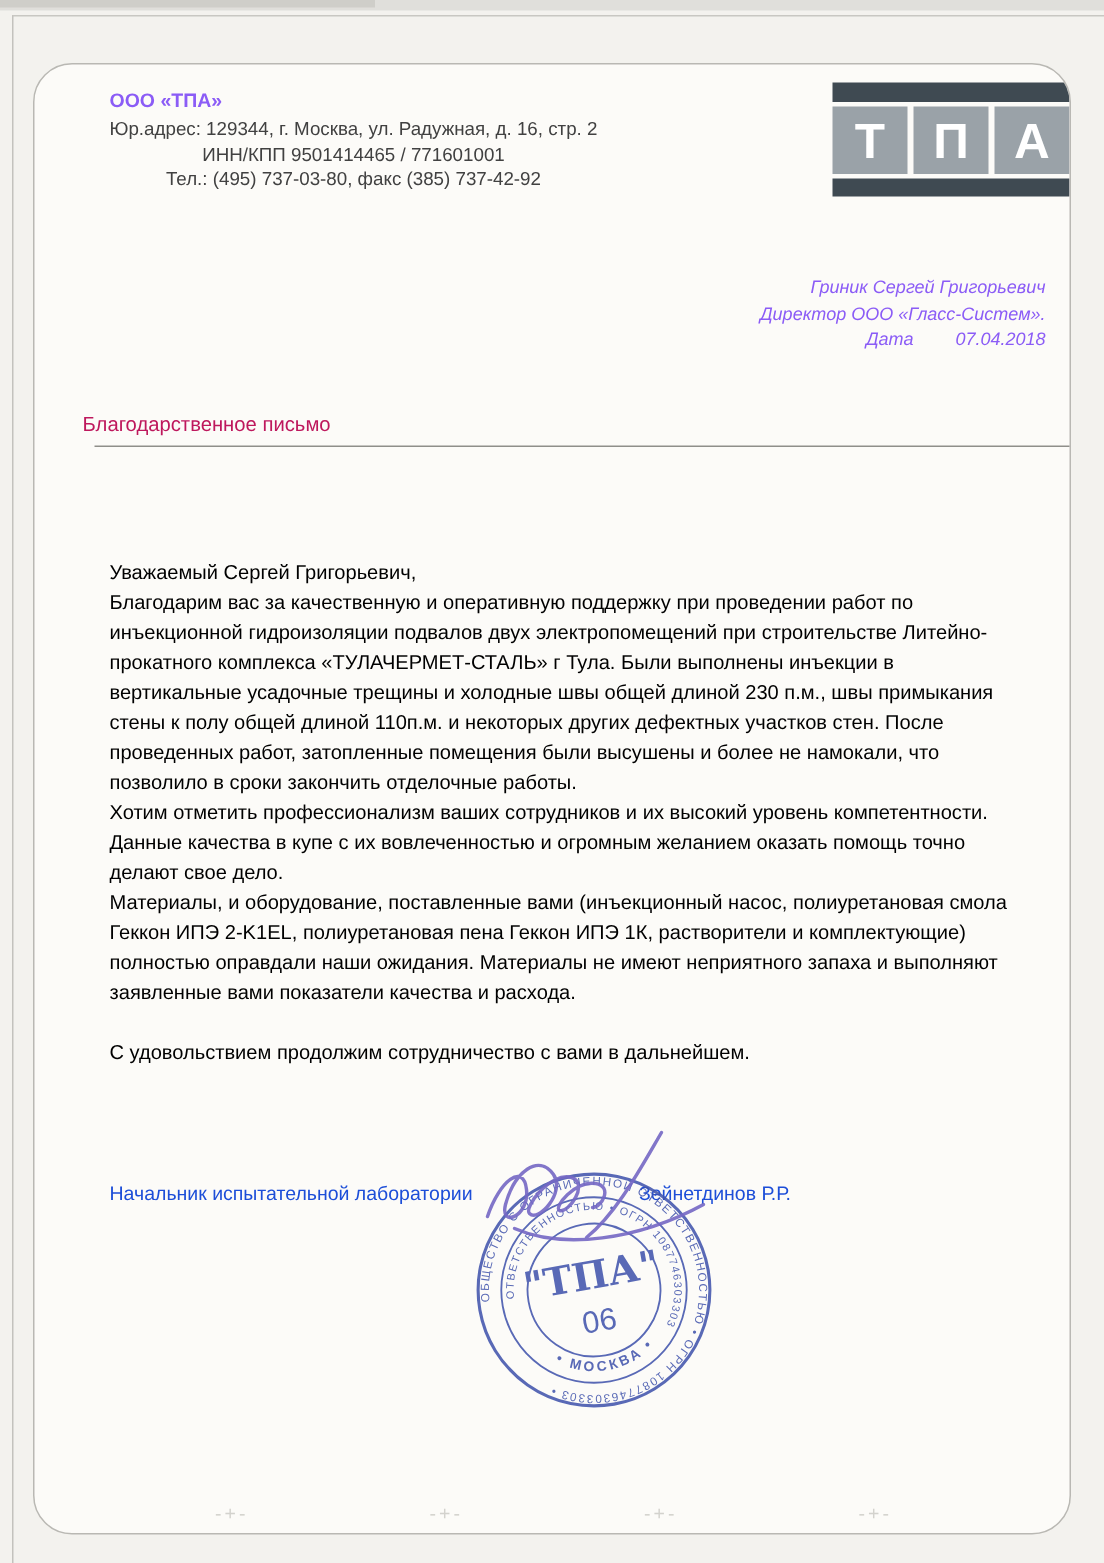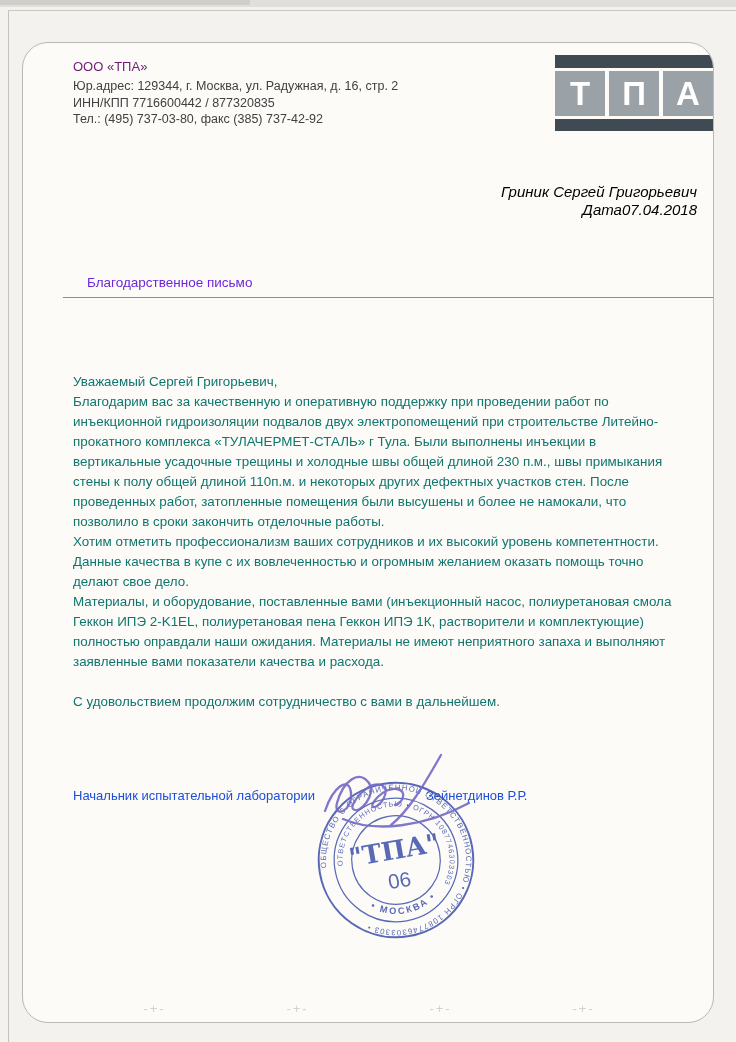--- a/index.html
+++ b/index.html
@@ -18,46 +18,46 @@
   }
 
   .page {
     position:absolute; left:22px; top:42px; width:692px; height:981px;
     background:#fcfbf8; border:1px solid #b9b8b3; border-radius:26px;
     overflow:hidden; color:#3a3a3a;
   }
 
   
   .company-block { position:absolute; left:50px; top:16px; }
-  .company-name { font-size:13px; font-weight:normal; color:#701a75; margin-bottom:4px; }
-  .company-line { font-size:12.5px; line-height:16.5px; color:#414141; }
+  .company-name { font-size:13px; font-weight:bold; color:#8b5cf6; margin-bottom:4px; }
+  .company-line { font-size:12.5px; line-height:16.5px; color:#414141;text-align:center; }
 
   .logo { position:absolute; left:532px; top:12px; width:158px; }
   .logo-bar { height:13px; background:var(--logo-bar-color,#3f4a52); }
   .logo-bar.bottom { height:12px; }
   .logo-tiles { display:flex; gap:4px; margin:3px 0; }
   .logo-tile {
     width:50px; height:45px; background:var(--logo-tile-color,#9aa2a8);
     color:var(--logo-letter-color,#fff); font-weight:bold; font-size:33px;
     display:flex; align-items:center; justify-content:center;
   }
 
   
   .recipient {
     position:absolute; right:16px; top:140px; text-align:right;
-    font-style:italic; font-size:15px; line-height:17.5px; color:#000000;
+    font-style:italic; font-size:12px; line-height:17.5px; color:#8b5cf6;
   }
-  .recipient-date { display:flex; justify-content:flex-end; }
+  .recipient-date { display:flex; justify-content:flex-end; gap:28px; }
 
   
-  .letter-heading { position:absolute; left:64px; top:232px; font-size:13.5px; color:#6d28d9; }
+  .letter-heading { position:absolute; left:32px; top:232px; font-size:13.5px; color:#be185d; }
   .heading-rule { position:absolute; left:40px; right:-4px; top:254px; border-top:1.5px solid #8f8f8a; }
 
   
-  .letter-body { position:absolute; left:50px; top:329px; width:613px; font-size:13.4px; line-height:20px; color:#0f766e; }
+  .letter-body { position:absolute; left:50px; top:329px; width:613px; font-size:13.4px; line-height:20px; color:#000000; }
   .letter-body p { margin:0; }
   .letter-body p.gap-before { margin-top:20px; }
 
   
   .sign-row { position:absolute; left:50px; top:745px; width:612px; font-size:13px; color:#1d4ed8; }
   .sign-name { position:absolute; left:353px; top:0; }
 
   
   .stamp { position:absolute; left:270px; top:714px; width:206px; height:206px; transform:rotate(-10deg); opacity:.88; }
   .autograph { position:absolute; left:296px; top:708px; width:170px; height:100px; opacity:.9; }
@@ -72,36 +72,37 @@
 <div class="scan">
   <div class="scan-top-strip"></div>
   <div class="scan-top-dark"></div>
   <div class="outer-frame"></div>
 
   <div class="page">
 
     <div class="company-block">
       <div class="company-name">ООО «ТПА»</div>
       <div class="company-line">Юр.адрес: 129344, г. Москва, ул. Радужная, д. 16, стр. 2</div>
-      <div class="company-line">ИНН/КПП 7716600442 / 877320835</div>
+      <div class="company-line">ИНН/КПП 9501414465 / 771601001</div>
       <div class="company-line">Тел.: (495) 737-03-80, факс (385) 737-42-92</div>
     </div>
 
     <div class="logo">
       <div class="logo-bar top"></div>
       <div class="logo-tiles">
         <div class="logo-tile">Т</div>
         <div class="logo-tile">П</div>
         <div class="logo-tile">А</div>
       </div>
       <div class="logo-bar bottom"></div>
     </div>
 
     <div class="recipient">
       <div>Гриник Сергей Григорьевич</div>
+      <div>Директор ООО «Гласс-Систем».</div>
       <div class="recipient-date">
         <span>Дата</span>
         <span>07.04.2018</span>
       </div>
     </div>
 
     <div class="letter-heading">Благодарственное письмо</div>
     <div class="heading-rule"></div>
 
     <div class="letter-body">

